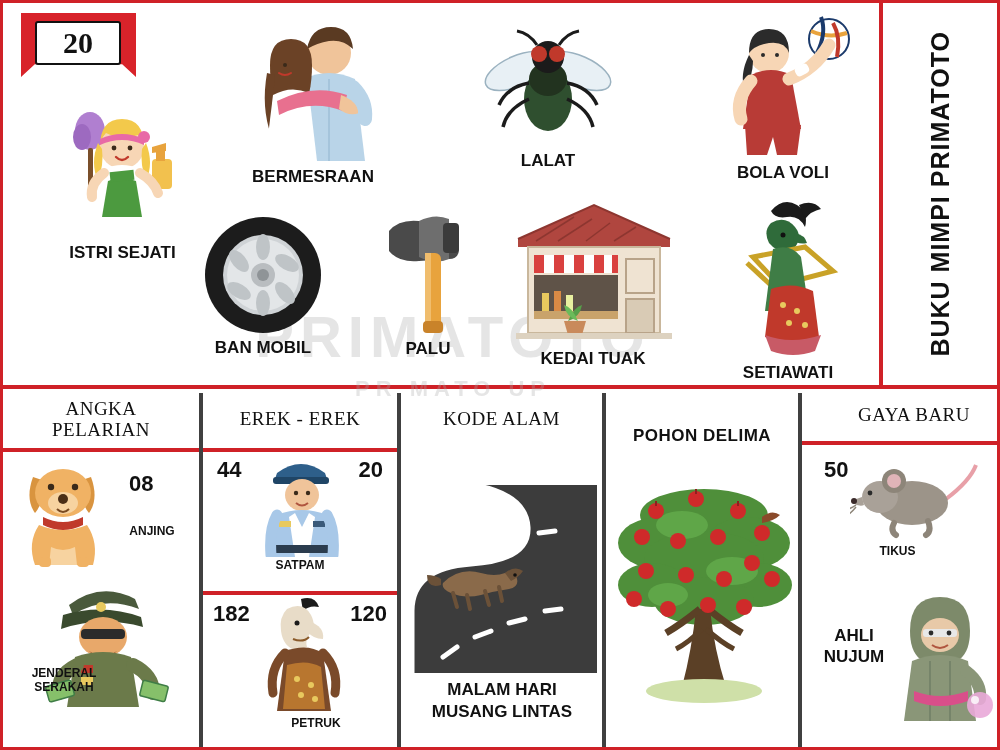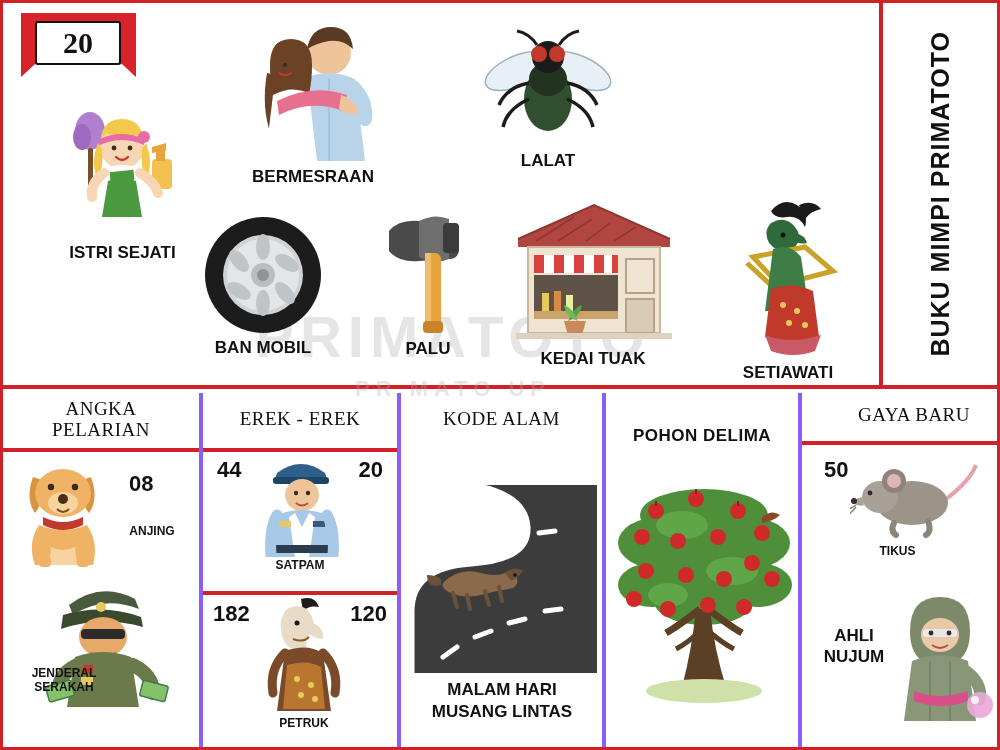--- a/index.html
+++ b/index.html
@@ -98,21 +98,21 @@
 
   
   .bottom {
     position: absolute;
     left: 0; top: 390px;
     width: 994px; height: 354px;
     display: flex;
   }
   .col {
     position: relative;
-    border-right: 4px solid #8b5cf6;
+    border-right: 4px solid #404040;
     height: 100%;
   }
   .col:last-child { border-right: none; padding-left: 29px; }
   .col-head {
     text-align: center;
     font-size: 19px;
     font-weight: normal;
     font-family: "Liberation Serif", serif;
     color: #111;
     padding-top: 6px;
@@ -234,20 +234,44 @@
         <path d="M56 62 q-22 4 -30 22" stroke="#1b1b1b" stroke-width="3.5" fill="none"></path>
         <path d="M56 78 q-22 10 -26 28" stroke="#1b1b1b" stroke-width="3.5" fill="none"></path>
         <path d="M94 62 q22 4 30 22" stroke="#1b1b1b" stroke-width="3.5" fill="none"></path>
         <path d="M94 78 q22 10 26 28" stroke="#1b1b1b" stroke-width="3.5" fill="none"></path>
         <path d="M64 24 q-8 -12 -20 -14" stroke="#1b1b1b" stroke-width="3" fill="none"></path>
         <path d="M86 24 q8 -12 20 -14" stroke="#1b1b1b" stroke-width="3" fill="none"></path>
       </svg>
       <div class="label">LALAT</div>
     </div>
 
+    <div class="item" style="left:690px; top:10px; width:180px;">
+      <svg class="art" width="160" height="150" viewBox="0 0 160 150">
+
+        <circle cx="126" cy="26" r="20" fill="#ffffff" stroke="#1b3a6b" stroke-width="2"></circle>
+        <path d="M108 18 q18 8 36 2" stroke="#e8a33d" stroke-width="4" fill="none"></path>
+        <path d="M114 40 q10 -20 4 -36" stroke="#1b3a6b" stroke-width="4" fill="none"></path>
+        <path d="M134 44 q4 -20 -4 -34" stroke="#c0392b" stroke-width="4" fill="none"></path>
+
+        <circle cx="66" cy="40" r="20" fill="#f7d6b5"></circle>
+        <path d="M46 40 q0 -24 20 -24 q20 0 20 24 q-4 -12 -20 -10 q-14 2 -20 10z" fill="#2b2b2b"></path>
+        <path d="M46 42 q-10 20 -4 36 q8 -16 8 -30z" fill="#2b2b2b"></path>
+        <circle cx="60" cy="42" r="2" fill="#2b2b2b"></circle>
+        <circle cx="74" cy="42" r="2" fill="#2b2b2b"></circle>
+
+        <path d="M48 62 q20 -10 40 0 l10 54 l-58 0z" fill="#b83b36"></path>
+
+        <path d="M86 66 q26 -10 40 -34" stroke="#f7d6b5" stroke-width="13" fill="none" stroke-linecap="round"></path>
+        <path d="M48 68 q-16 18 -10 38" stroke="#f7d6b5" stroke-width="13" fill="none" stroke-linecap="round"></path>
+        <rect x="92" y="52" width="14" height="10" rx="4" fill="#ffffff" transform="rotate(-28 99 57)"></rect>
+
+        <path d="M42 112 l56 0 l-4 30 l-20 0 l-4 -18 l-6 18 l-20 0z" fill="#b83b36"></path>
+      </svg>
+      <div class="label">BOLA VOLI</div>
+    </div>
 
     <div class="item" style="left:180px; top:210px; width:160px;">
       <svg class="art" width="125" height="125" viewBox="0 0 125 125">
         <circle cx="62" cy="62" r="58" fill="#1c1c1c"></circle>
         <circle cx="62" cy="62" r="40" fill="#cfd3d6"></circle>
         <circle cx="62" cy="62" r="36" fill="#e3e6e8"></circle>
         <circle cx="62" cy="62" r="12" fill="#b9bdc0"></circle>
         <g fill="#bfc4c7">
           <ellipse cx="62" cy="34" rx="7" ry="13"></ellipse>
           <ellipse cx="86" cy="50" rx="13" ry="7" transform="rotate(30 86 50)"></ellipse>
@@ -456,21 +480,21 @@
           <path d="M30 70 q20 -6 34 2 l4 42 l-42 0z" fill="#b8762f"></path>
           <g fill="#e8c95e">
             <circle cx="40" cy="84" r="3"></circle>
               <circle cx="54" cy="90" r="3"></circle>
             <circle cx="44" cy="100" r="3"></circle>
               <circle cx="58" cy="104" r="3"></circle>
           </g>
           <path d="M28 58 q-16 16 -12 40" stroke="#7a4a2a" stroke-width="9" fill="none" stroke-linecap="round"></path>
           <path d="M66 58 q16 16 12 40" stroke="#7a4a2a" stroke-width="9" fill="none" stroke-linecap="round"></path>
         </svg>
-        <div class="sublabel" style="position:absolute; left:4px; top:122px; width:194px;">PETRUK</div>
+        <div class="sublabel" style="position:absolute; left:16px; top:122px; width:194px;">PETRUK</div>
       </div>
     </div>
 
     <div class="col c3">
       <div class="col-head" style="padding-top:16px;">KODE ALAM</div>
 
       <div class="road-wrap">
         <svg width="188" height="212" viewBox="0 0 188 212">
           <rect x="0" y="0" width="188" height="212" fill="#ffffff"></rect>
 

